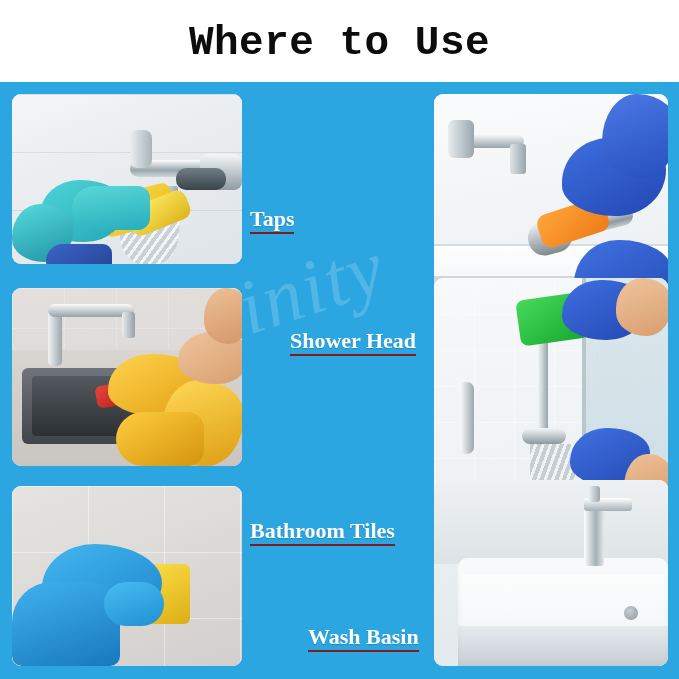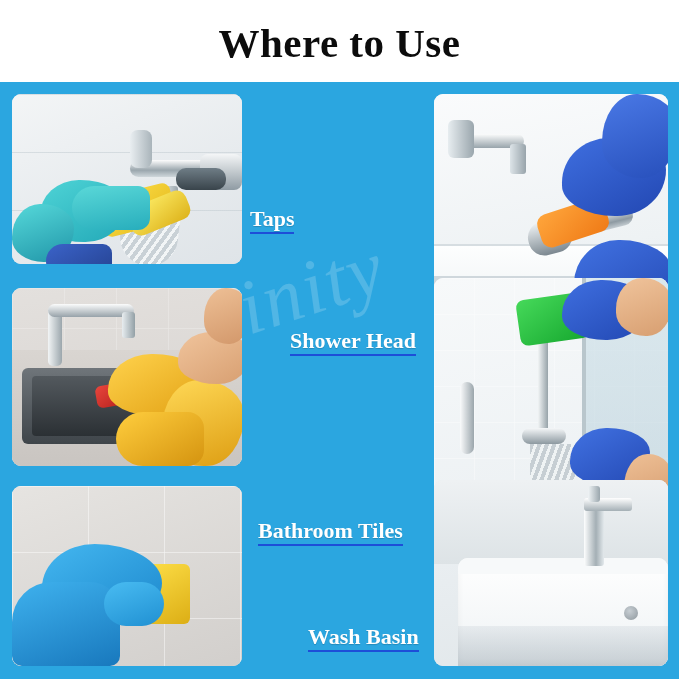--- a/index.html
+++ b/index.html
@@ -25,21 +25,21 @@
     left: 0;
     top: 0;
     width: 679px;
     height: 82px;
     background: #ffffff;
     display: flex;
     align-items: center;
     justify-content: center;
   }
   .title {
-    font-family: Liberation Serif, serif;
+    font-family: Liberation Mono, monospace;
     font-weight: bold;
     font-size: 41px;
     color: #0c0c0c;
     letter-spacing: 0.5px;
     margin: 0;
     padding: 0;
     line-height: 1;
     margin-top: 4px;
   }
   .board {
@@ -76,21 +76,21 @@
     font-family: "Liberation Serif", serif;
     font-size: 22px;
     font-weight: bold;
     color: #ffffff;
     line-height: 1.12;
     text-shadow: 0 1px 1px rgba(0,0,0,0.18);
     white-space: pre-line;
   }
   .caption .ln {
     display: inline-block;
-    border-bottom: 2px solid #1d4ed8;
+    border-bottom: 2px solid #7f1d1d;
     padding-bottom: 1px;
   }
 
   
   .watermark {
     position: absolute;
     left: 150px;
     top: 150px;
     width: 420px;
     height: 300px;
@@ -289,21 +289,21 @@
       <div class="caption" style="left:250px; top:100px; width:120px;">
         <span class="ln">Taps</span>
       </div>
 
       <div class="caption" style="left:290px; top:222px; width:148px;">
         <span class="ln">Shower Head</span>
       </div>
 
 
 
-      <div class="caption" style="left:250px; top:412px; width:170px;margin-left:8px;">
+      <div class="caption" style="left:250px; top:412px; width:170px;">
         <span class="ln">Bathroom Tiles</span>
       </div>
 
       <div class="caption" style="left:308px; top:518px; width:140px;text-decoration:underline;">
         <span class="ln">Wash Basin</span>
       </div>
 
     </div>
   </div>
 </div>

